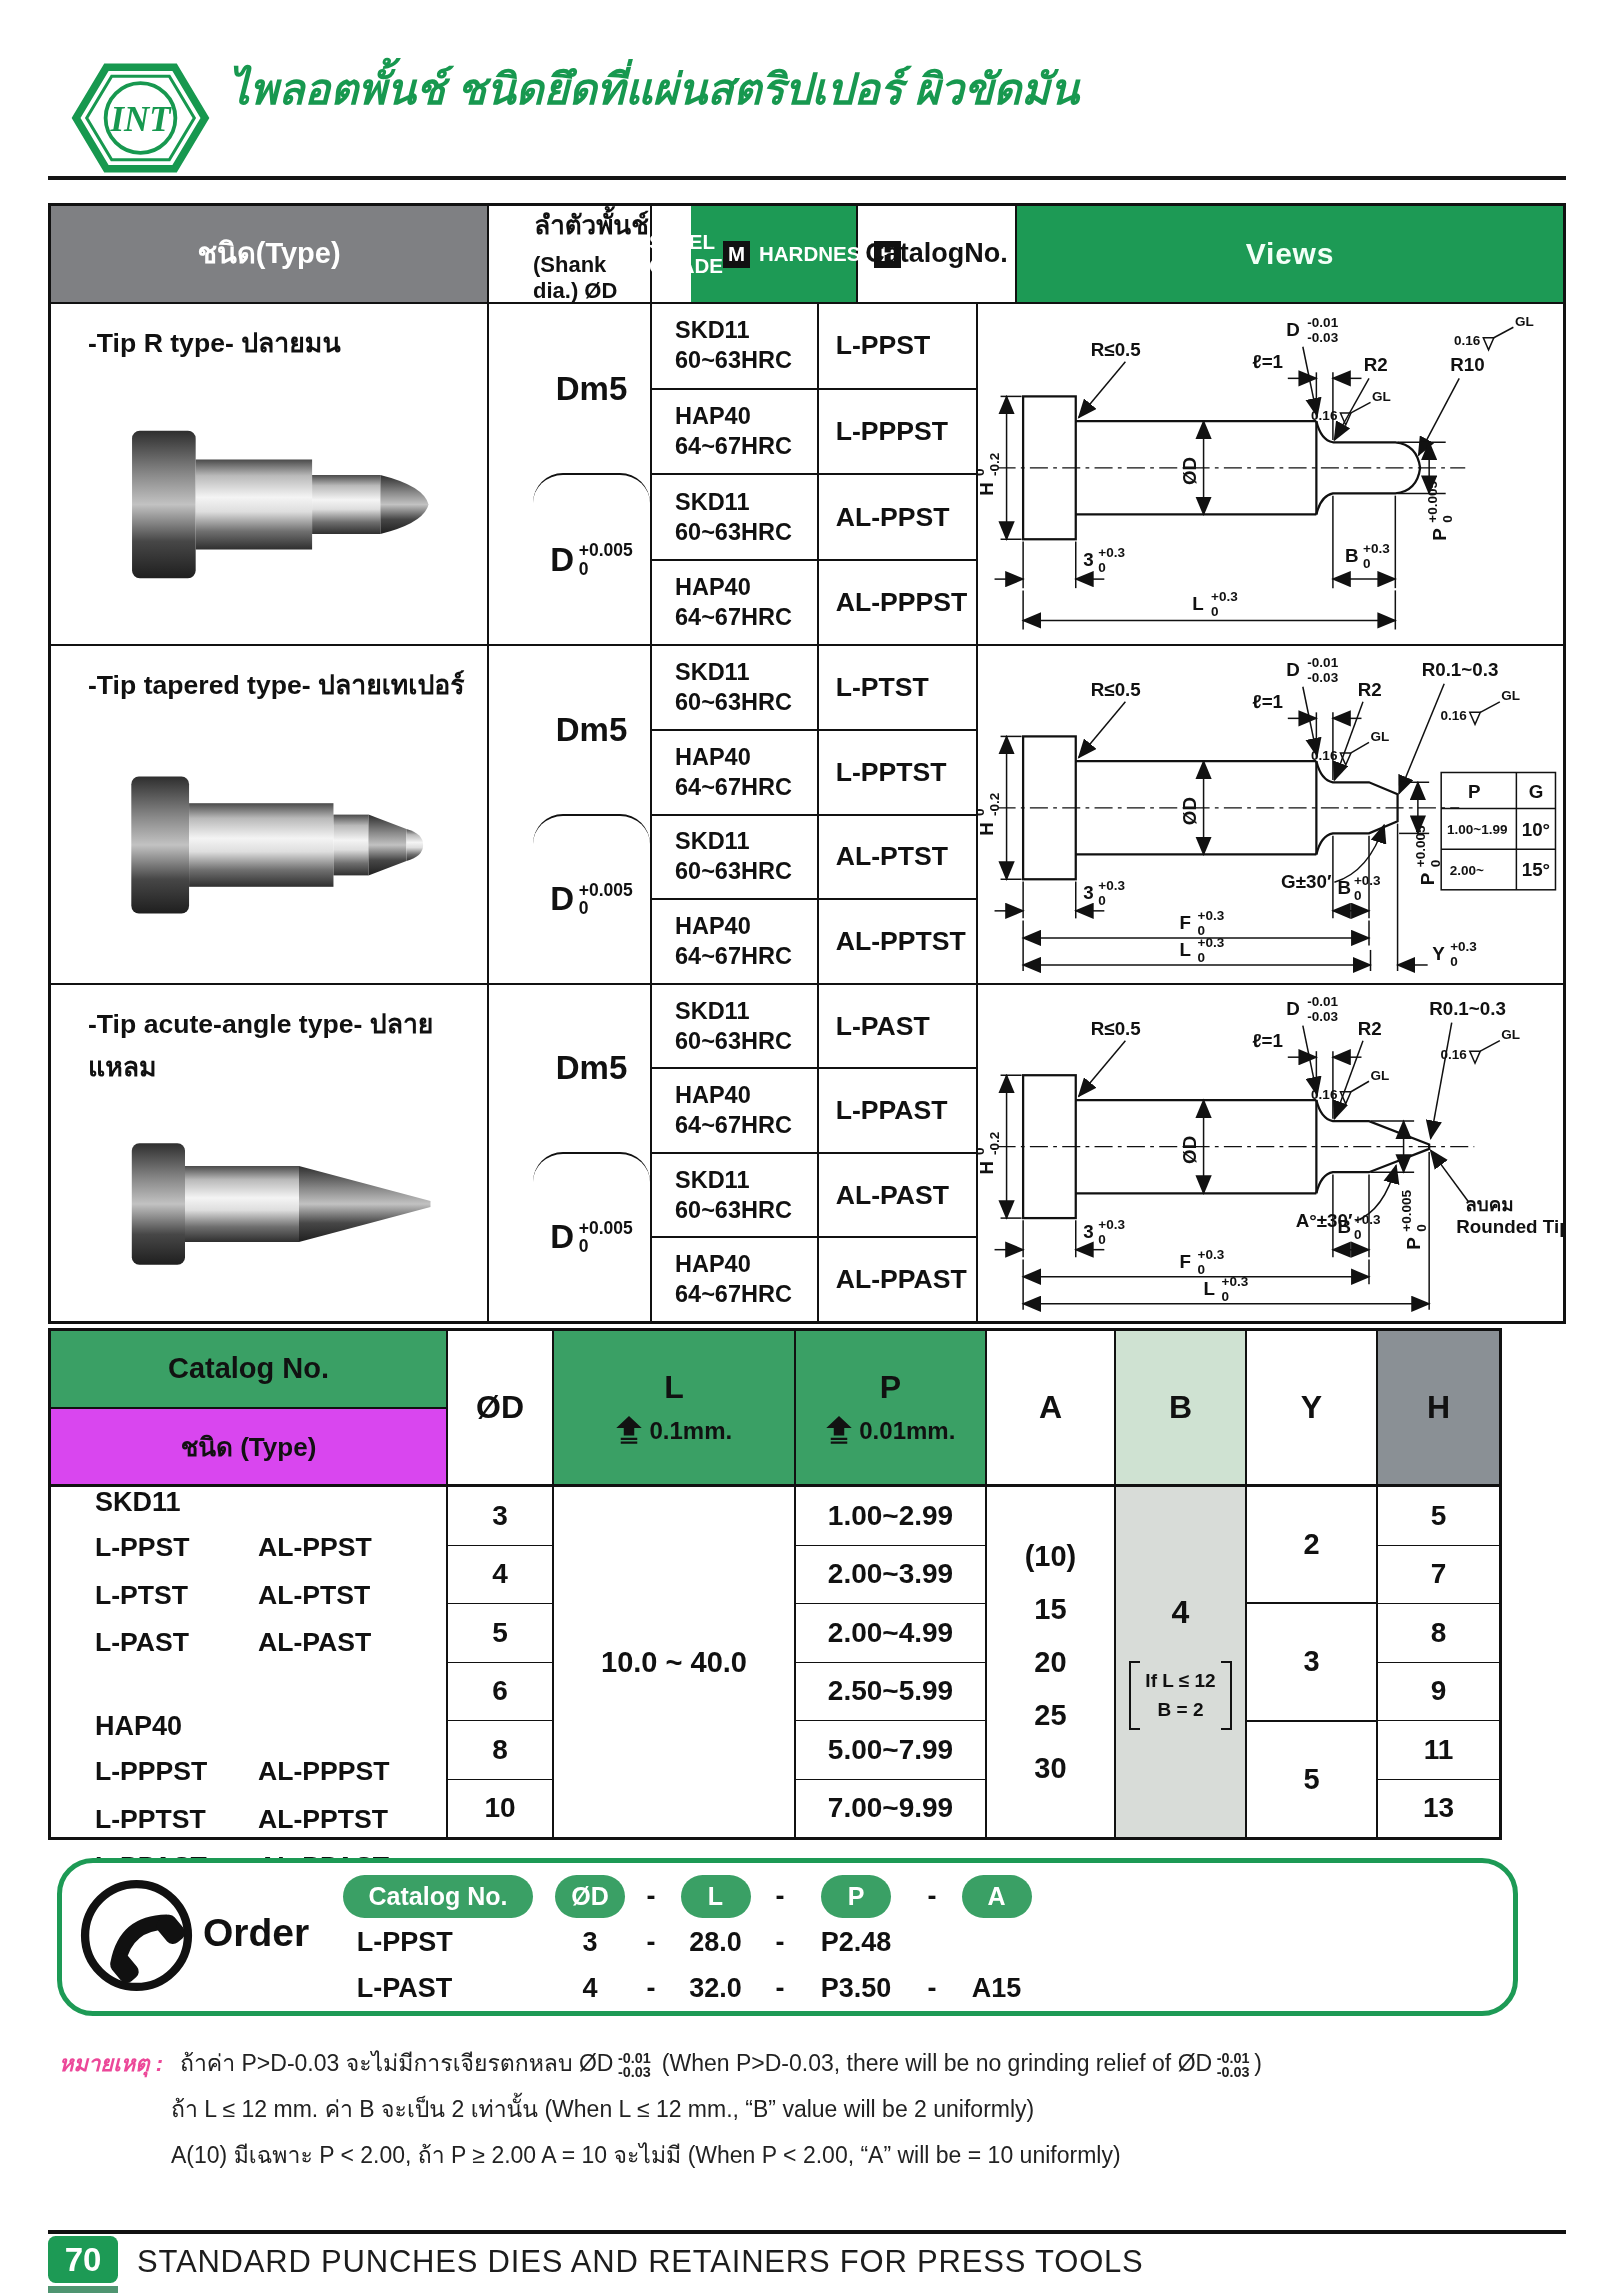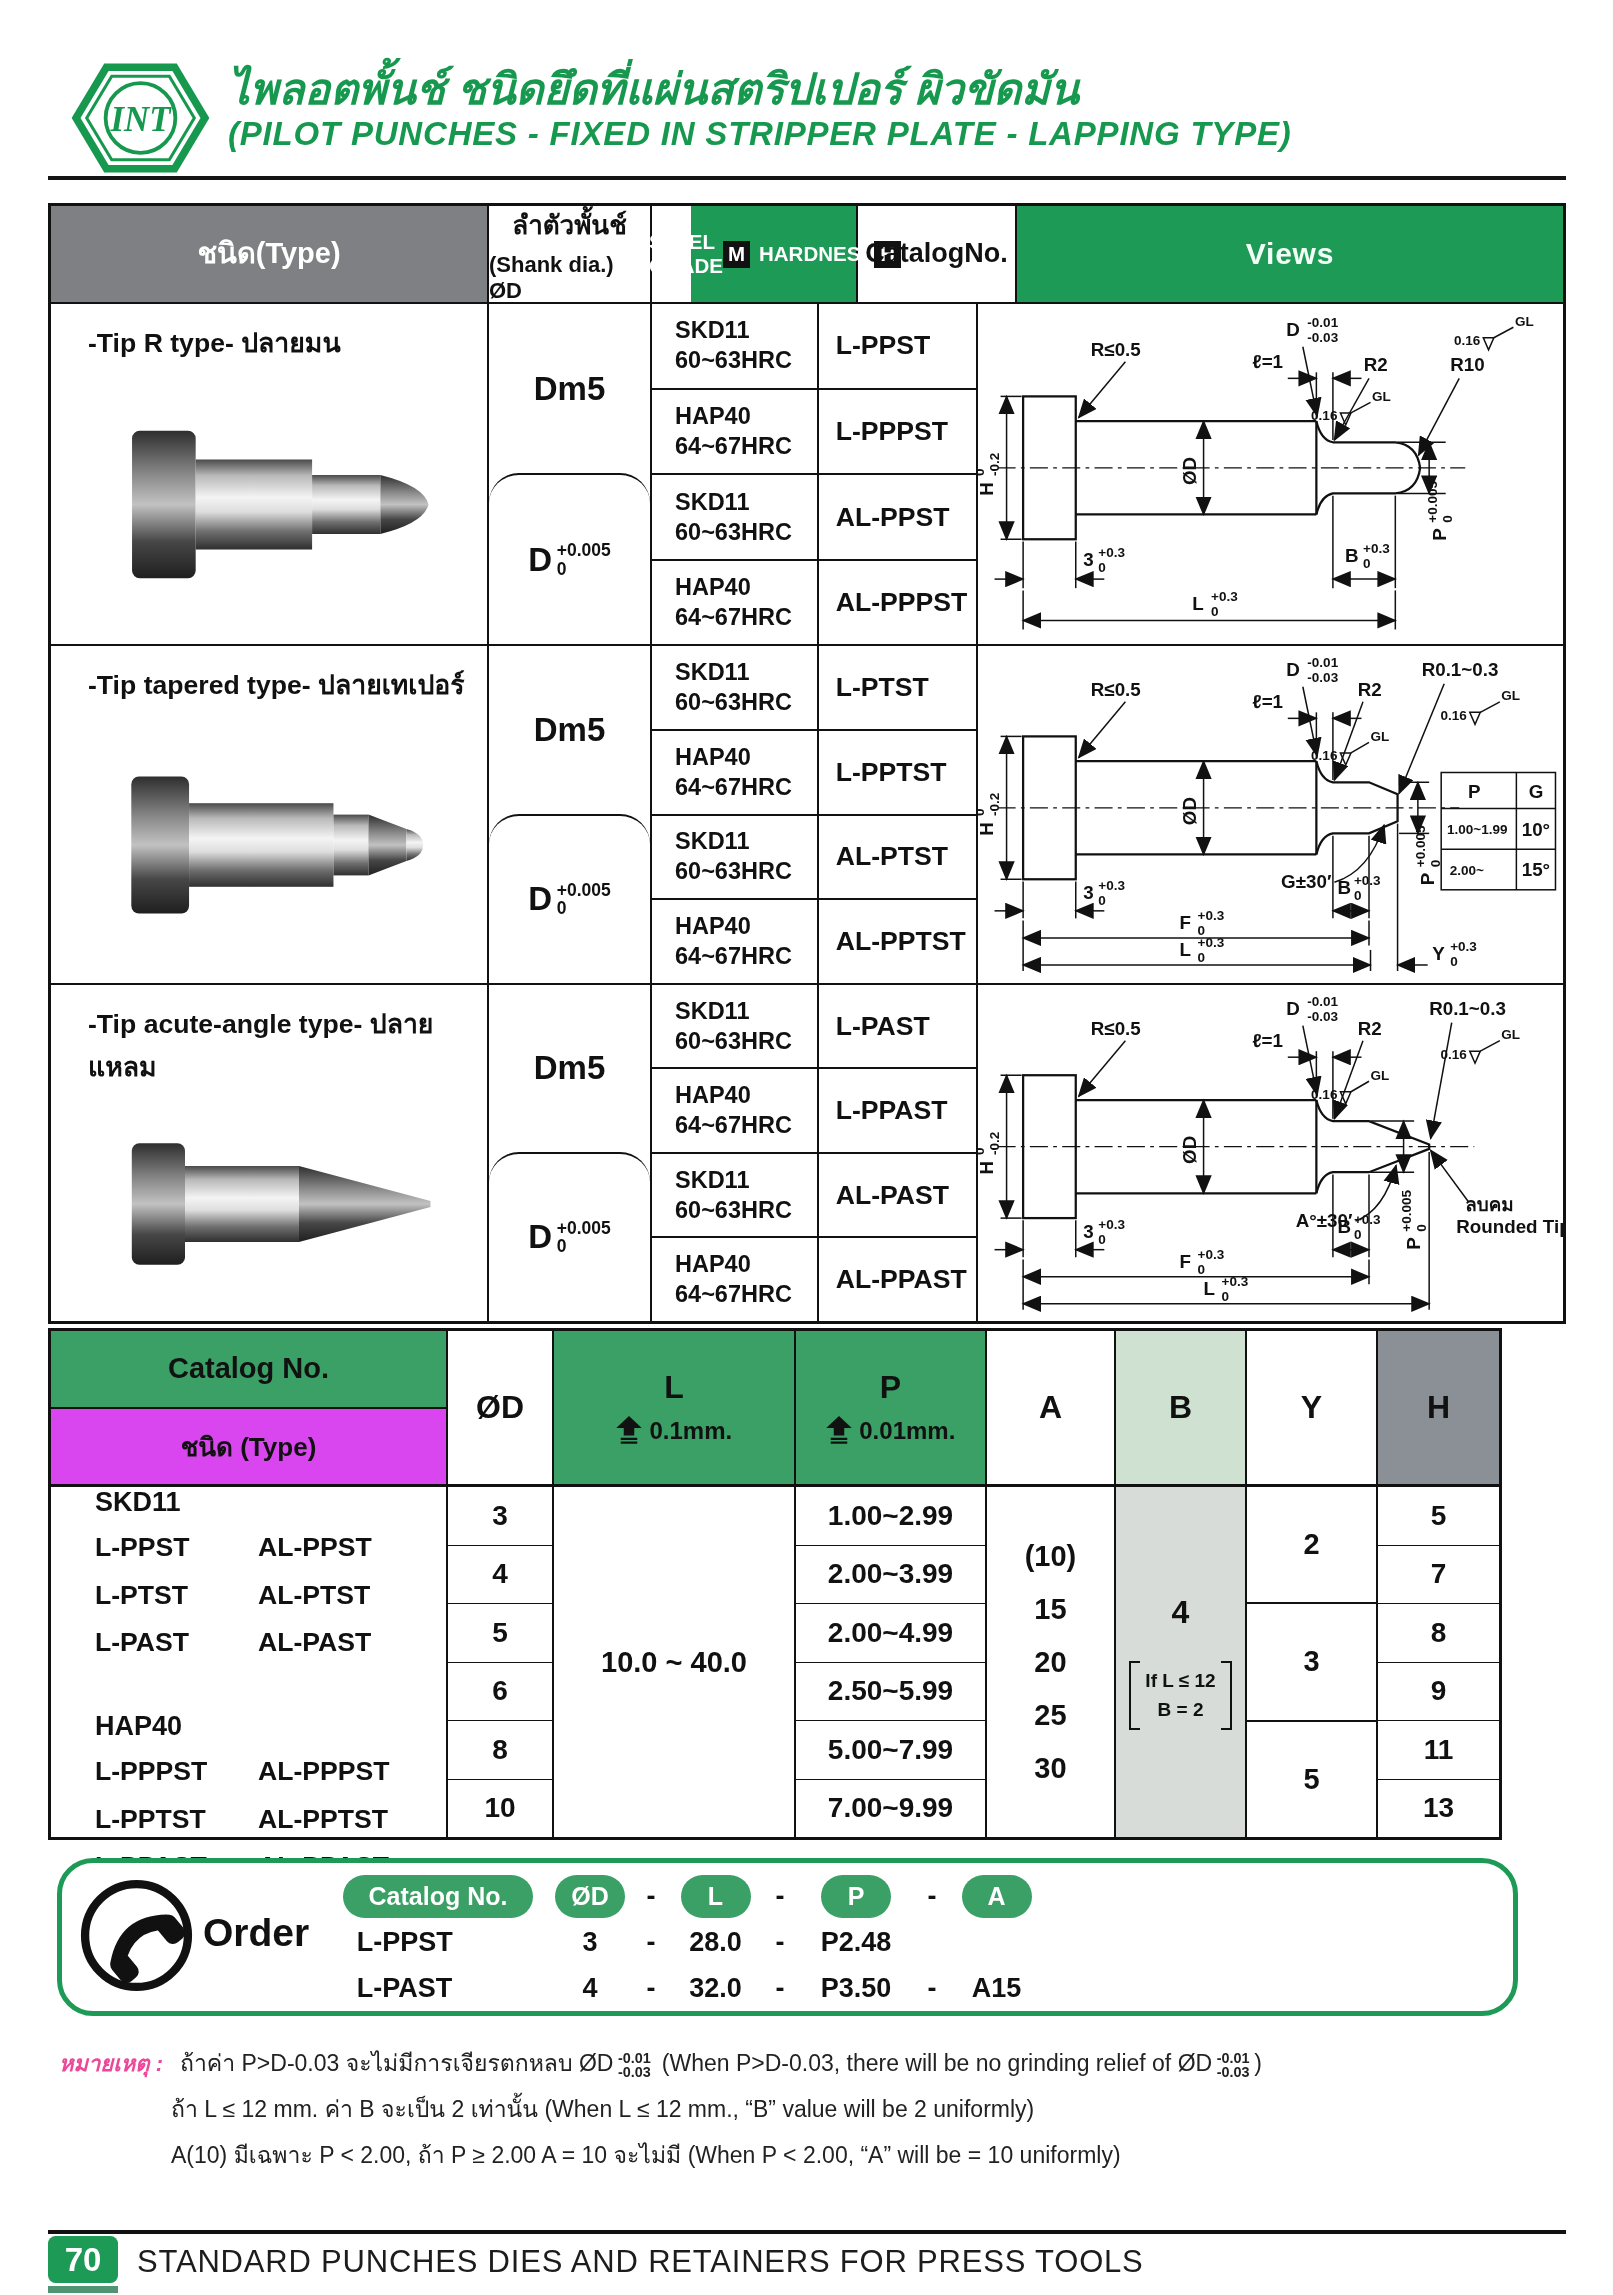--- a/index.html
+++ b/index.html
@@ -10,21 +10,21 @@
   .title-th{left:228px;top:55px;font-size:43px;font-weight:bold;font-style:italic;color:#17984f;}
   .title-en{left:228px;top:115px;font-size:33px;font-weight:bold;font-style:italic;color:#17984f;letter-spacing:0.8px;}
   .hr-head{left:48px;top:176px;width:1518px;height:3.8px;background:#151515;}
   
   .mtable{left:48px;top:203px;width:1518px;height:1121px;border:3.8px solid #111;box-sizing:border-box;
           display:flex;flex-direction:column;background:#fff;}
   .mt-h{height:96px;display:flex;flex:none;}
   .mt-r{display:flex;border-top:2.3px solid #111;}
   .r1{height:342px;} .r2{height:338px;} .r3{flex:1;}
   .c{box-sizing:border-box;border-right:2.3px solid #111;}
-  .w-type{width:438px;flex:none;} .w-shank{width:163px;flex:none;}
+  .w-type{width:438px;flex:none;} .w-shank{width:163px;flex:none;padding-left:44px;}
   .w-steel{width:167px;flex:none;} .w-cat{width:159px;flex:none;}
   .w-views{flex:1;border-right:none;}
   .t-hd{background:#7f8083;color:#fff;display:flex;flex-direction:row;align-items:center;justify-content:center;
         font-size:29px;font-weight:bold;line-height:1.35;}
   .s-hd{display:flex;flex-direction:column;align-items:center;justify-content:center;gap:7.6px;}
   .s-hd .th1{font-size:26px;font-weight:bold;}
   .s-hd .th2{font-size:22px;font-weight:bold;}
   .g-hd{background:#1d9a55;color:#fff;display:flex;flex-direction:row;justify-content:center;padding-left:12px;margin-left:39px;}
   .gh-line{display:flex;align-items:center;justify-content:space-between;padding-right:9px;font-size:20.5px;font-weight:bold;}
   .badge{display:inline-flex;width:27px;height:27px;background:#111;color:#fff;align-items:center;justify-content:center;
@@ -150,21 +150,20 @@
   </svg>
 
   
   <svg class="abs" style="left:70px;top:61px;" width="141" height="114" viewBox="0 0 186 150">
     <polygon points="8,75 48,8 138,8 178,75 138,142 48,142" fill="none" stroke="#17984f" stroke-width="10"></polygon>
     <polygon points="22,75 55,20 131,20 164,75 131,130 55,130" fill="none" stroke="#17984f" stroke-width="4"></polygon>
     <circle cx="93" cy="75" r="46" fill="none" stroke="#17984f" stroke-width="5"></circle>
     <text x="93" y="92" text-anchor="middle" style="font:italic bold 46px 'Liberation Serif', serif;fill:#17984f;">INT</text>
   </svg>
   <div class="abs title-th">ไพลอตพั้นช์ ชนิดยึดที่แผ่นสตริปเปอร์ ผิวขัดมัน</div>
-  <div class="abs title-en">(PILOT PUNCHES - FIXED IN STRIPPER PLATE - LAPPING TYPE)</div>
   <div class="abs hr-head"></div>
 
   
   <div class="abs mtable">
 
     <div class="mt-h">
       <div class="c w-type t-hd">
         <div>ชนิด</div>
         <div>(Type)</div>
       </div>

